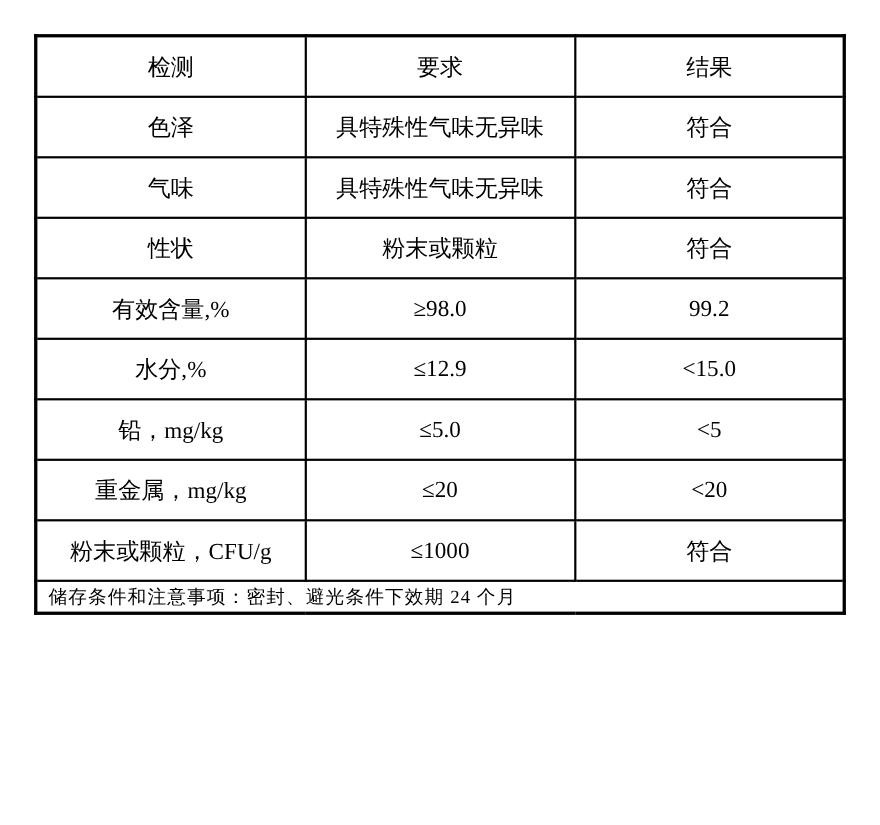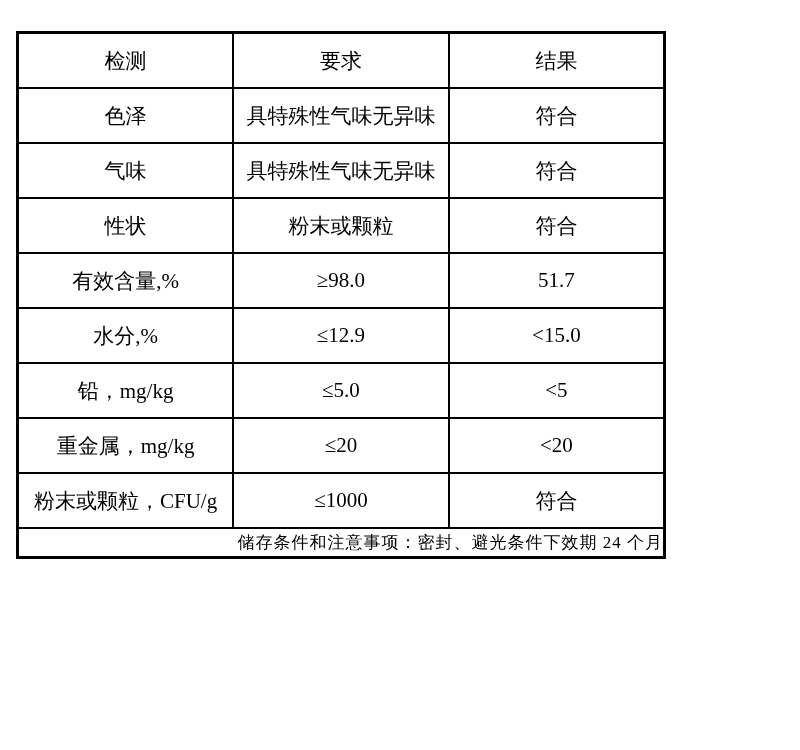--- a/index.html
+++ b/index.html
@@ -10,42 +10,42 @@
   .page {
     position: relative;
     width: 800px;
     height: 750px;
     background: #ffffff;
     color: #000000;
     font-family: "Liberation Serif", "DejaVu Serif", serif;
   }
   table.spec-table {
     position: absolute;
-    left: 16px;
+    left: 31px;
     top: 31px;
-    width: 650px;
+    width: 738px;
     border-collapse: collapse;
     table-layout: fixed;
     border: 3px solid #000000;
   }
   .spec-table col { width: 33.333%; }
   .spec-table th,
   .spec-table td {
     border: 2px solid #000000;
     text-align: center;
     vertical-align: middle;
     font-size: 21px;
     font-weight: normal;
     height: 53px;
     padding: 0 4px;
     overflow: hidden;
     white-space: nowrap;
   }
   .spec-table tfoot td.footer-cell {
-    text-align: right;
+    text-align: left;
     font-size: 17px;
     height: 27px;
     padding: 0 0 0 10px;
     letter-spacing: 1px;
   }
 </style>
 </head>
 <body>
 
 <div class="page">
@@ -74,21 +74,21 @@
         <td>符合</td>
       </tr>
       <tr>
         <td>性状</td>
         <td>粉末或颗粒</td>
         <td>符合</td>
       </tr>
       <tr>
         <td>有效含量,%</td>
         <td>≥98.0</td>
-        <td>51.7</td>
+        <td>99.2</td>
       </tr>
       <tr>
         <td>水分,%</td>
         <td>≤12.9</td>
         <td>&lt;15.0</td>
       </tr>
       <tr>
         <td>铅，mg/kg</td>
         <td>≤5.0</td>
         <td>&lt;5</td>

